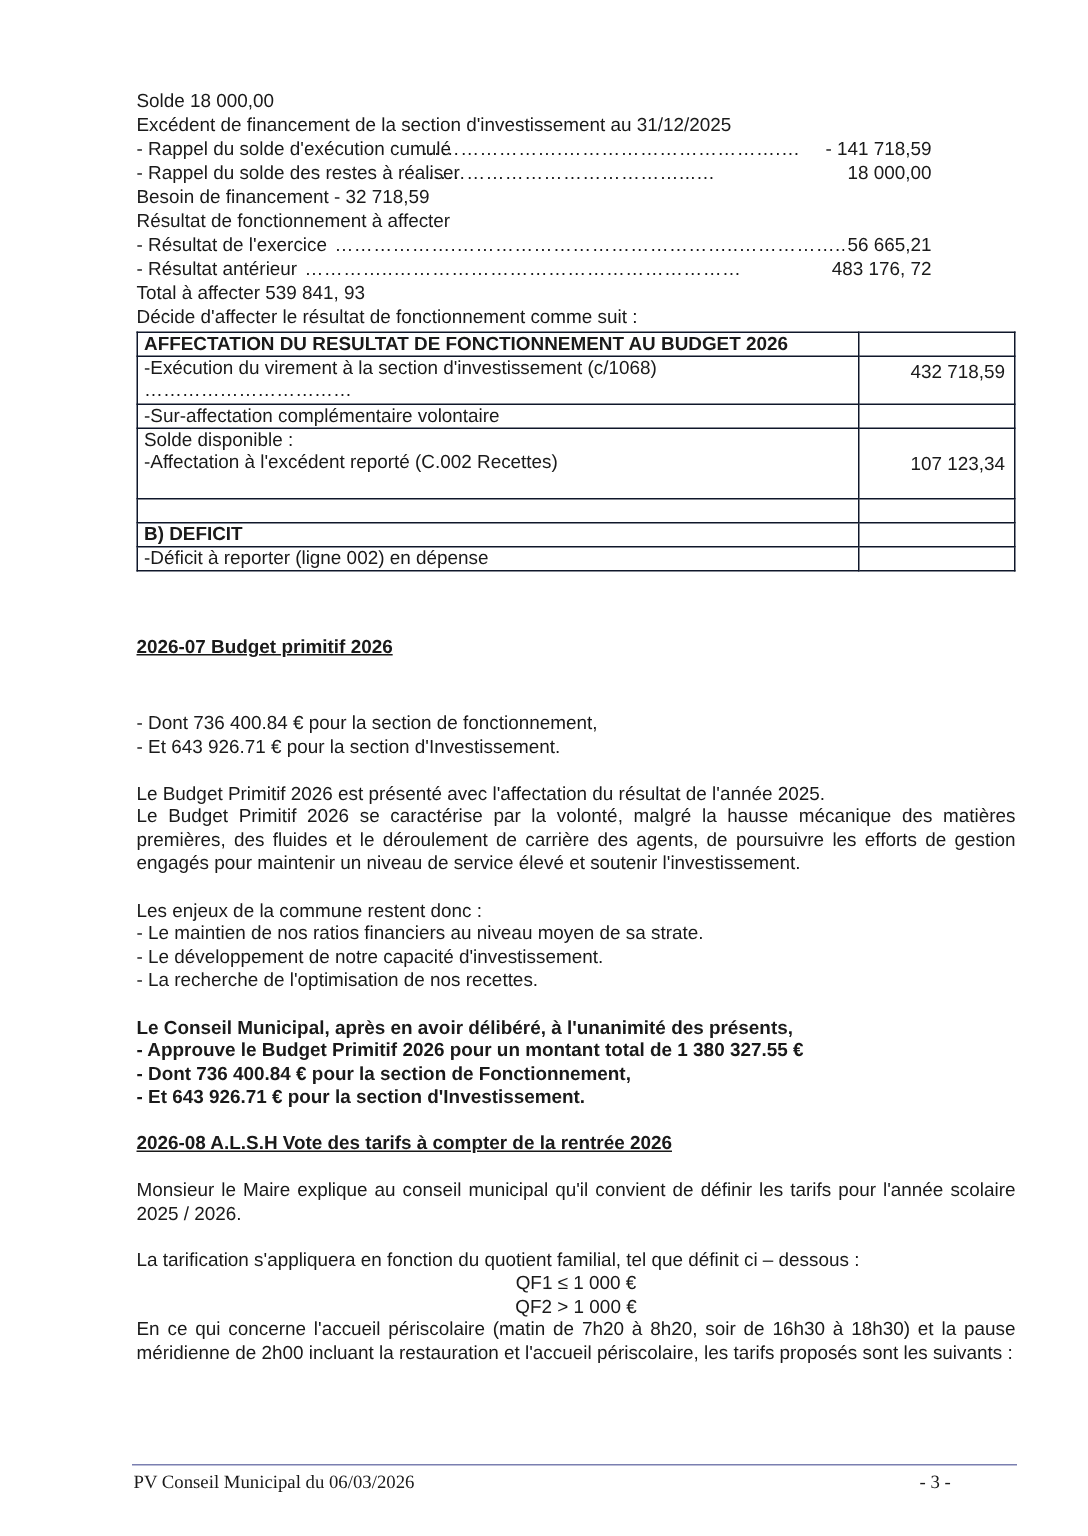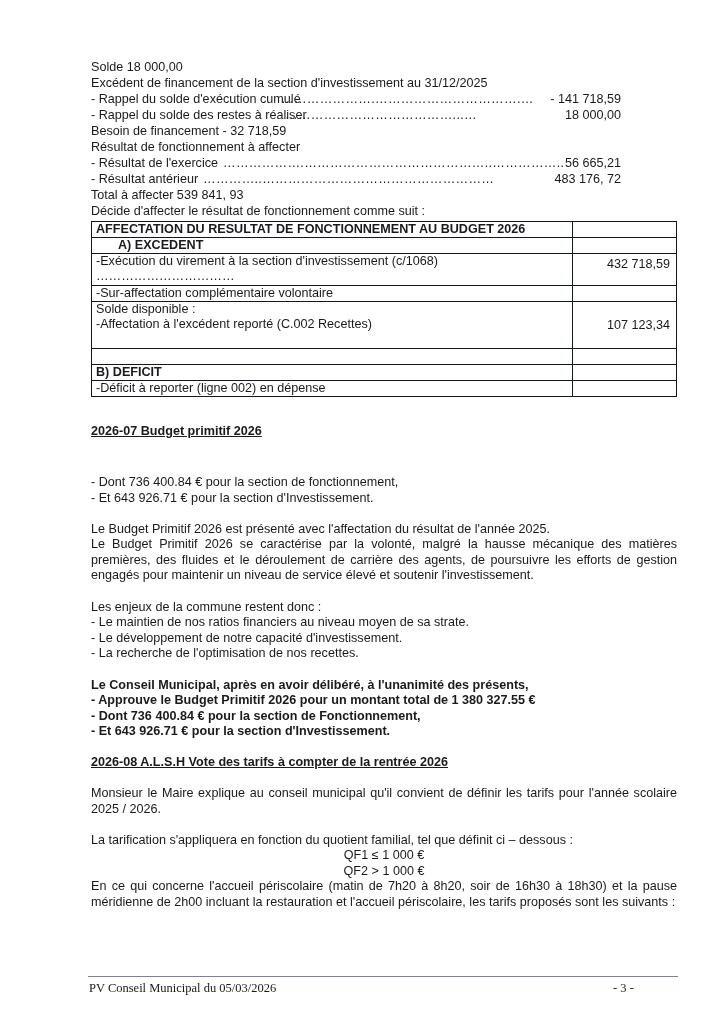--- a/index.html
+++ b/index.html
@@ -62,24 +62,20 @@
   <div class="line" style="top:188px">Total à affecter 539 841, 93</div>
   <div class="line" style="top:204px">Décide d'affecter le résultat de fonctionnement comme suit :</div>
 
   <table class="aff">
     <tbody>
         <tr>
       <td class="bold" style="height:15px">AFFECTATION DU RESULTAT DE FONCTIONNEMENT AU BUDGET 2026</td>
       <td class="c2"></td>
     </tr>
     <tr>
-      <td class="bold" style="padding-left:26px;height:15px">A)  EXCEDENT</td>
-      <td class="c2"></td>
-    </tr>
-    <tr>
       <td style="height:31px;text-align:left">
         <div>-Exécution du virement à la section d'investissement (c/1068)</div>
         <div style="padding-right:8px">……………………………</div>
       </td>
       <td class="c2" style="vertical-align:middle;padding-bottom:10px">432 718,59</td>
     </tr>
     <tr>
       <td style="height:15px">-Sur-affectation complémentaire volontaire</td>
       <td class="c2"></td>
     </tr>
@@ -122,15 +118,15 @@
   <div class="line bold" style="top:724px">- Et 643 926.71 € pour la section d'Investissement.</div>
 
   <div class="h" style="top:755px">2026-08 A.L.S.H Vote des tarifs à compter de la rentrée 2026</div>
   <div class="para just" style="top:786px">Monsieur le Maire explique au conseil municipal qu'il convient de définir les tarifs pour l'année scolaire 2025 / 2026.</div>
   <div class="line" style="top:833px">La tarification s'appliquera en fonction du quotient familial, tel que définit ci – dessous :</div>
   <div class="center" style="top:848px">QF1 ≤ 1 000 €</div>
   <div class="center" style="top:864px">QF2 &gt; 1 000 €</div>
   <div class="para just" style="top:879px">En ce qui concerne l'accueil périscolaire (matin de 7h20 à 8h20, soir de 16h30 à 18h30) et la pause méridienne de 2h00 incluant la restauration et l'accueil périscolaire, les tarifs proposés sont les suivants :</div>
 
   <div class="footer-rule"></div>
-  <div class="footer-left">PV Conseil Municipal du 05/03/2026</div>
+  <div class="footer-left">PV Conseil Municipal du 06/03/2026</div>
   <div class="footer-right">- 3 -</div>
 </div>
 
 </body></html>

